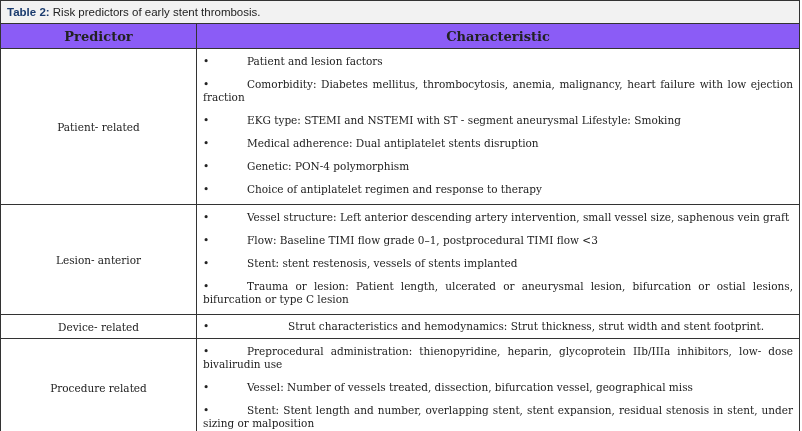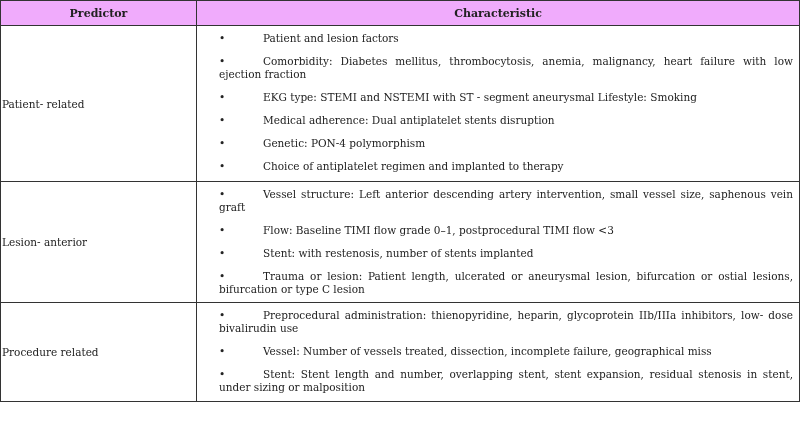--- a/index.html
+++ b/index.html
@@ -27,76 +27,85 @@
       font-family: "DejaVu Serif", "Liberation Serif", serif;
       font-size: 10.5px;
       color: #222;
     }
     th, td { border: 1px solid #333; }
     tr:first-child th { border-top: none; }
     th:first-child, td:first-child { border-left: none; }
     th:last-child, td:last-child { border-right: none; }
     tr:last-child td { border-bottom: none; }
     th {
-      background: #f0abfc;
+      background: #8b5cf6;
       font-weight: bold;
       height: 22px;
       text-align: center;
-      font-size: 11px;
+      font-size: 13px;
     }
     td.pred {
       width: 193px;
-      text-align: left;
+      text-align: center;
       vertical-align: middle;
     }
-    td.chars { padding: 2px 6px 2px 22px; vertical-align: top; }
+    td.chars { padding: 2px 6px 2px 6px; vertical-align: top; }
     .item {
       text-align: justify;
       line-height: 13px;
       margin: 4px 0 10px 0;
     }
     .item:last-child { margin-bottom: 4px; }
     .bullet { display: inline-block; width: 44px; }
     .bullet.wide { width: 85px; }
   </style>
 </head>
 <body>
 
 <div class="wrap">
+  <div class="caption">
+    <span class="lead">Table 2:</span><span> Risk predictors of early stent thrombosis.</span>
+  </div>
   <table>
     <thead>
       <tr>
         <th>Predictor</th>
         <th>Characteristic</th>
       </tr>
     </thead>
     <tbody>
       <tr style="height:156px">
         <td class="pred">Patient- related</td>
         <td class="chars">
           <div class="item"><span class="bullet">•</span><span>Patient and lesion factors</span></div>
           <div class="item"><span class="bullet">•</span><span>Comorbidity: Diabetes mellitus, thrombocytosis, anemia, malignancy, heart failure with low ejection fraction</span></div>
           <div class="item"><span class="bullet">•</span><span>EKG type: STEMI and NSTEMI with ST - segment aneurysmal Lifestyle: Smoking</span></div>
           <div class="item"><span class="bullet">•</span><span>Medical adherence: Dual antiplatelet stents disruption</span></div>
           <div class="item"><span class="bullet">•</span><span>Genetic: PON-4 polymorphism</span></div>
-          <div class="item"><span class="bullet">•</span><span>Choice of antiplatelet regimen and implanted to therapy</span></div>
+          <div class="item"><span class="bullet">•</span><span>Choice of antiplatelet regimen and response to therapy</span></div>
         </td>
       </tr>
       <tr style="height:110px">
         <td class="pred">Lesion- anterior</td>
         <td class="chars">
           <div class="item"><span class="bullet">•</span><span>Vessel structure: Left anterior descending artery intervention, small vessel size, saphenous vein graft</span></div>
           <div class="item"><span class="bullet">•</span><span>Flow: Baseline TIMI flow grade 0–1, postprocedural TIMI flow &lt;3</span></div>
-          <div class="item"><span class="bullet">•</span><span>Stent: with restenosis, number of stents implanted</span></div>
+          <div class="item"><span class="bullet">•</span><span>Stent: stent restenosis, vessels of stents implanted</span></div>
           <div class="item"><span class="bullet">•</span><span>Trauma or lesion: Patient length, ulcerated or aneurysmal lesion, bifurcation or ostial lesions, bifurcation or type C lesion</span></div>
+        </td>
+      </tr>
+      <tr style="height:21px">
+        <td class="pred">Device- related</td>
+        <td class="chars">
+          <div class="item" style="margin:3px 0 3px 0"><span class="bullet wide">•</span><span>Strut characteristics and hemodynamics: Strut thickness, strut width and stent footprint.</span></div>
         </td>
       </tr>
       <tr style="height:98px">
         <td class="pred">Procedure related</td>
         <td class="chars">
           <div class="item"><span class="bullet">•</span><span>Preprocedural administration: thienopyridine, heparin, glycoprotein IIb/IIIa inhibitors, low- dose bivalirudin use</span></div>
-          <div class="item"><span class="bullet">•</span><span>Vessel: Number of vessels treated, dissection, incomplete failure, geographical miss</span></div>
+          <div class="item"><span class="bullet">•</span><span>Vessel: Number of vessels treated, dissection, bifurcation vessel, geographical miss</span></div>
           <div class="item"><span class="bullet">•</span><span>Stent: Stent length and number, overlapping stent, stent expansion, residual stenosis in stent, under sizing or malposition</span></div>
         </td>
       </tr>
     </tbody>
   </table>
 </div>
 
 </body></html>

